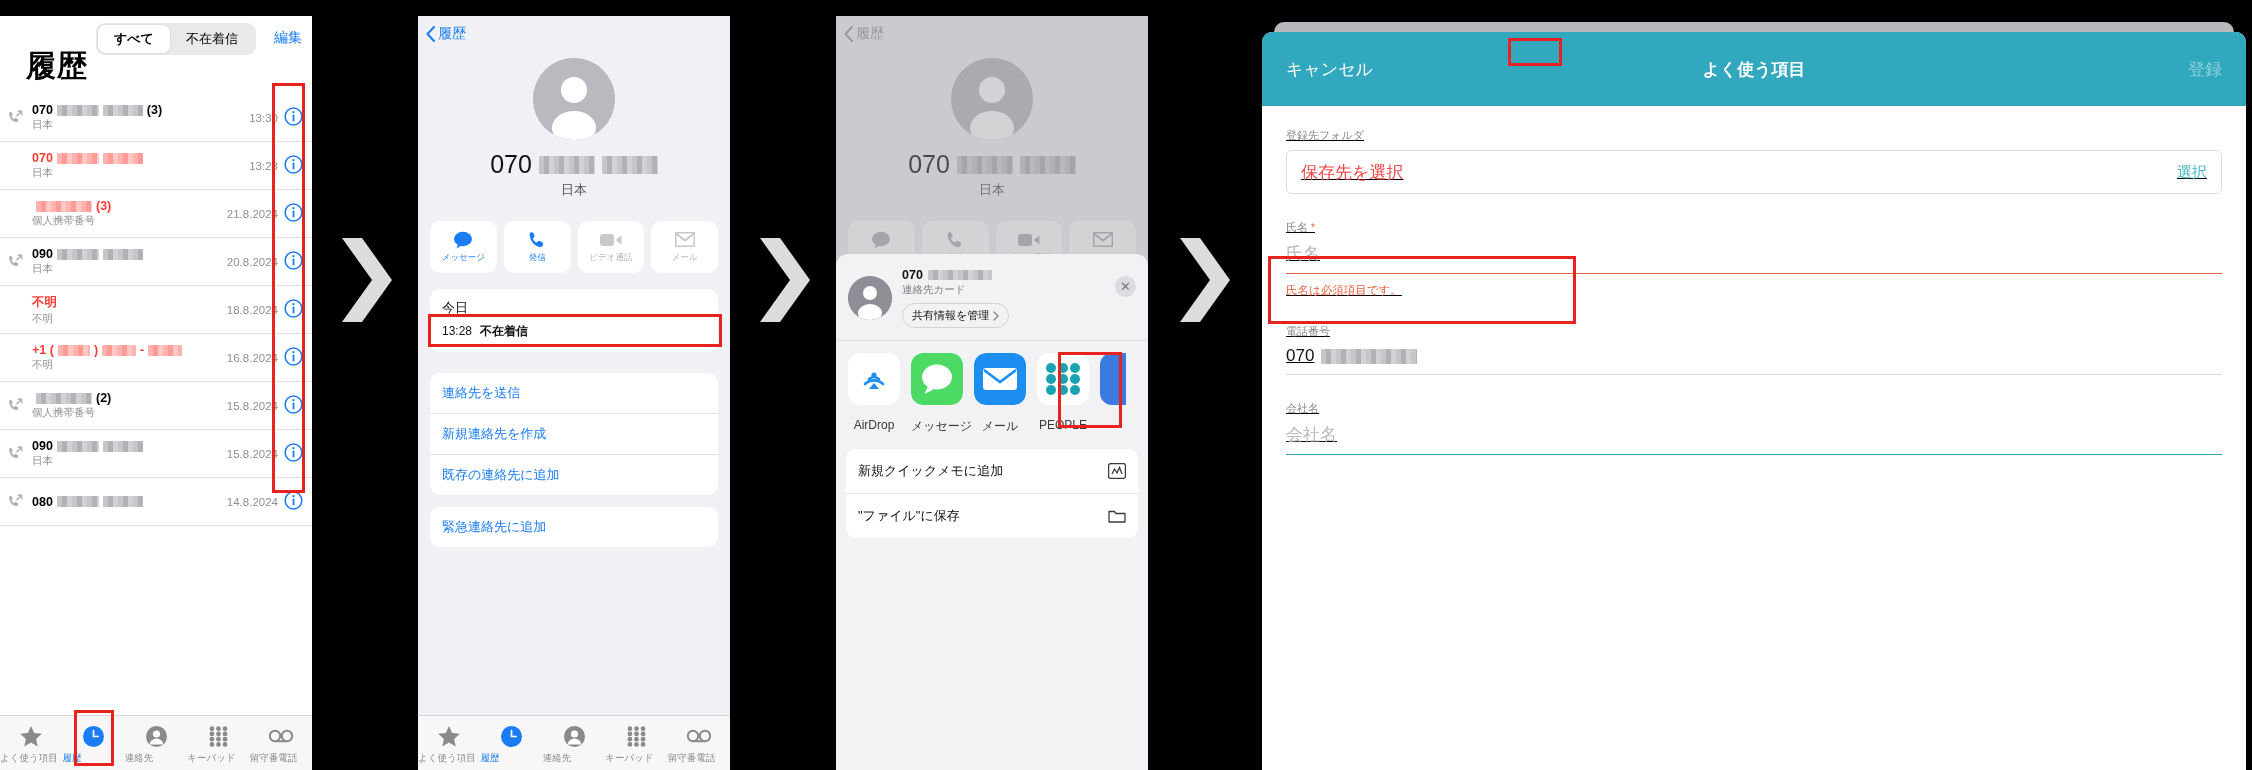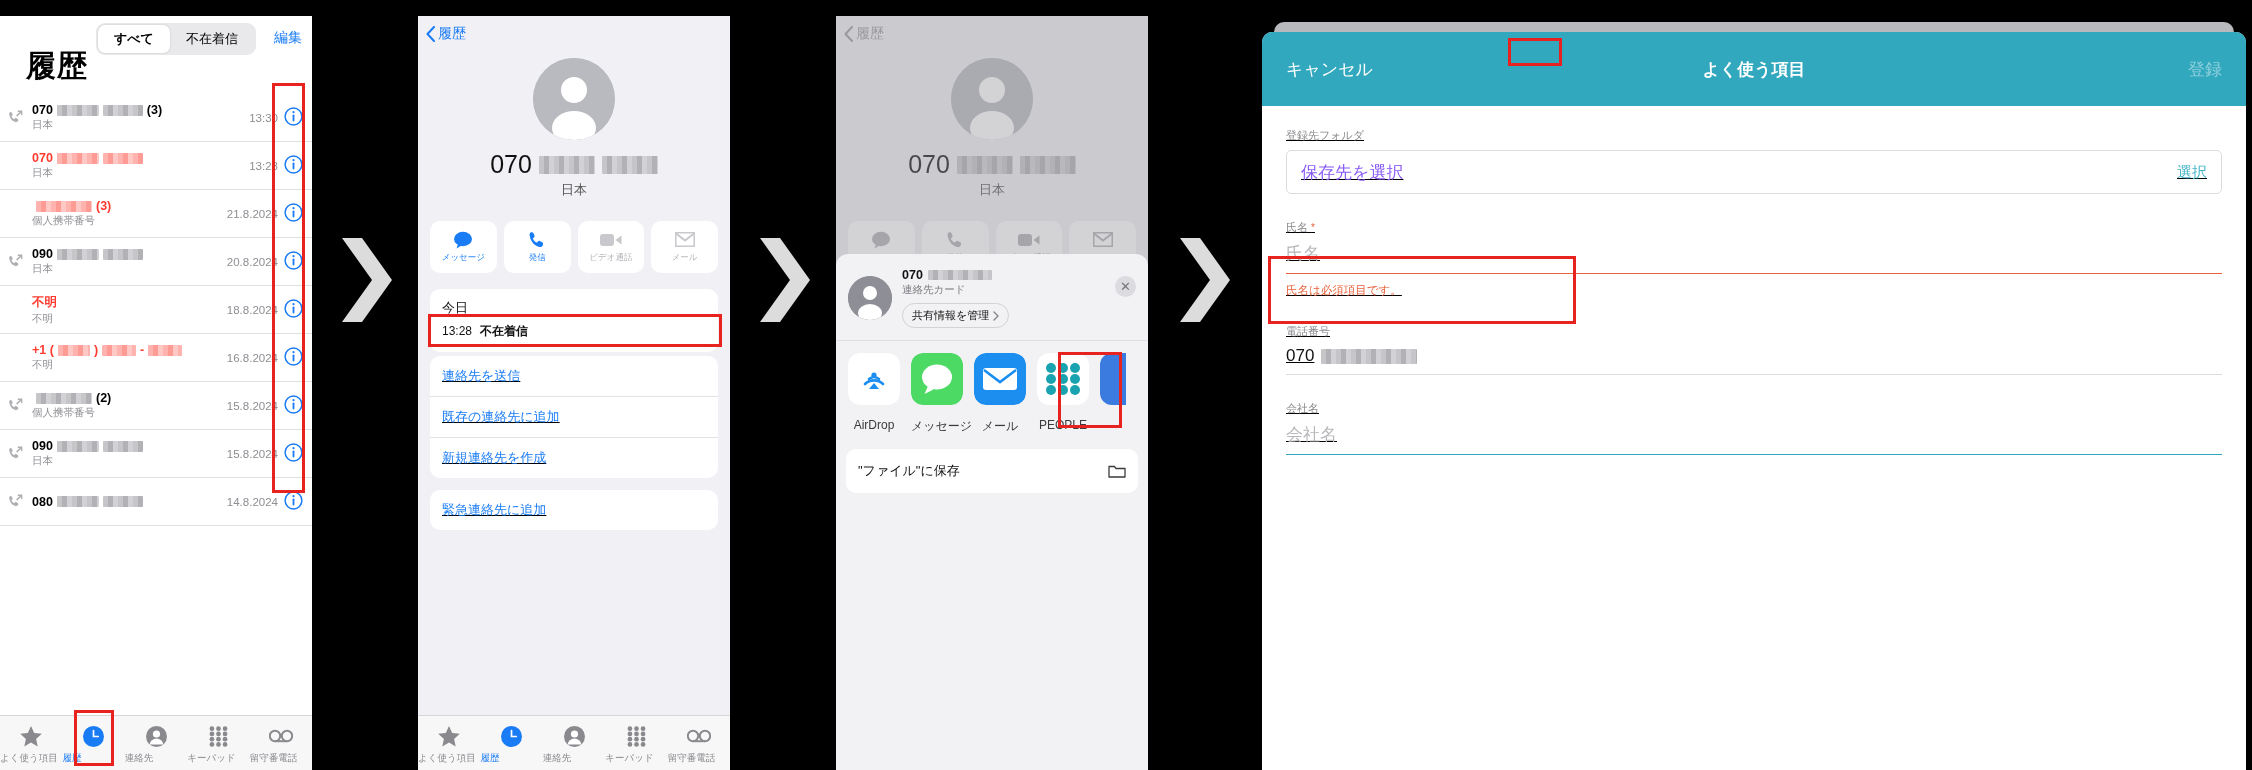--- a/index.html
+++ b/index.html
@@ -107,21 +107,21 @@
   .act .ic{height:19px;display:flex;align-items:center;}
   .act .ic svg{display:block;}
   .act .lb{font-size:8.5px;color:#1a7cf5;white-space:nowrap;}
   .act.off .lb{color:#b6b6bb;}
   .recent{
     background:#fff;border-radius:10px;margin:16px 12px 0;padding:10px 12px 12px;
   }
   .recent .day{font-size:13px;color:#111;}
   .recent .ev{font-size:12px;color:#111;margin-top:6px;font-weight:700;}
   .recent .ev .t{font-weight:400;margin-right:8px;}
-  .opts{background:#fff;border-radius:10px;margin:4px 12px 0;overflow:hidden;text-decoration:underline;}
+  .opts{background:#fff;border-radius:10px;margin:21px 12px 0;overflow:hidden;}
   .opt{
     font-size:13px;color:#1a7cf5;padding:11px 12px;
     border-bottom:1px solid #e3e3e6;white-space:nowrap;
   }
   .opt:last-child{border-bottom:none;}
   .opts.sep{margin-top:12px;}
 
   
   .dim{position:absolute;inset:0;background:rgba(150,150,155,.42);}
   .sheet{
@@ -175,21 +175,21 @@
   .p4-cancel{position:absolute;left:24px;font-size:17px;color:#fff;}
   .p4-title{width:100%;text-align:center;font-size:17px;font-weight:700;color:#fff;}
   .p4-submit{position:absolute;right:24px;font-size:17px;color:#8fd0dc;}
   .p4-body{padding:22px 24px 0;text-decoration:underline;}
   .fld-label{font-size:11px;color:#8a8a8e;margin-bottom:7px;}
   .fld-label .star{color:#e8623c;font-size:10px;}
   .sel-box{
     border:1px solid #dcdce0;border-radius:5px;height:42px;
     display:flex;align-items:center;justify-content:space-between;padding:0 14px;
   }
-  .sel-val{font-size:17px;color:#8b5cf6;}
+  .sel-val{font-size:17px;color:#ef4444;}
   .sel-act{font-size:15px;color:#49b5ca;}
   .fld{margin-top:26px;}
   .fld-input{
     font-size:17px;color:#b7b7bb;padding-bottom:8px;
     border-bottom:1px solid #dcdce0;
   }
   .fld-input.filled{color:#111;display:flex;align-items:center;gap:7px;}
   .fld-input.err{border-bottom-color:#e8623c;}
   .fld-err{font-size:11.5px;color:#e8623c;margin-top:9px;}
   .fld-input.green{border-bottom:1px solid #31a8bd;}
@@ -541,22 +541,22 @@
           </div>
         </div>
       <div class="recent">
         <div class="day">今日</div>
         <div class="ev">
           <span class="t">13:28</span><span>不在着信</span>
         </div>
       </div>
       <div class="opts" id="p2-opts1">
           <div class="opt">連絡先を送信</div>
+          <div class="opt">新規連絡先を作成</div>
           <div class="opt">既存の連絡先に追加</div>
-          <div class="opt">新規連絡先を作成</div>
         </div>
       <div class="opts sep" id="p2-opts2">
           <div class="opt">緊急連絡先に追加</div>
         </div>
     </div>
     <div class="tabbar" id="tabbar2">
         <div class="tab">
           <div class="glyph">
             <svg width="22" height="21" viewBox="0 0 22 21">
               <polygon points="11,0 14.2,7 21.8,7.8 16.1,12.9 17.7,20.4 11,16.5 4.3,20.4 5.9,12.9 0.2,7.8 7.8,7" fill="#8a8a8e"></polygon>
@@ -762,20 +762,29 @@
             </div>
                <div class="nm">PEOPLE</div>
           </div>
           <div class="app" style="flex: 0 0 26px; width: 26px;">
             <div class="tile" style="width:26px;border-radius:12px 0 0 12px;background:#3b7be0"></div>
                    <div class="nm" style="color:#3a3a3e">&nbsp;</div>
           </div>
         </div>
       <div class="sh-list" id="p3-items">
           <div class="sh-item">
+            <span>新規クイックメモに追加</span>
+               <span class="ri">
+              <svg viewBox="0 0 18 16">
+                <rect x="0.6" y="0.6" width="16.8" height="14.8" rx="2" fill="none" stroke="#3b3b3f" stroke-width="1.3"></rect>
+                <polyline points="4,11 6.5,6 9,10 11.5,4.5 14,11" fill="none" stroke="#3b3b3f" stroke-width="1.3"></polyline>
+              </svg>
+            </span>
+          </div>
+          <div class="sh-item">
             <span>"ファイル"に保存</span>
                <span class="ri">
               <svg viewBox="0 0 18 16">
                 <path d="M1 3.5h5.4l1.6 2H17v8.5H1z" fill="none" stroke="#3b3b3f" stroke-width="1.3" stroke-linejoin="round"></path>
               </svg>
             </span>
           </div>
         </div>
     </div>
   </div>

